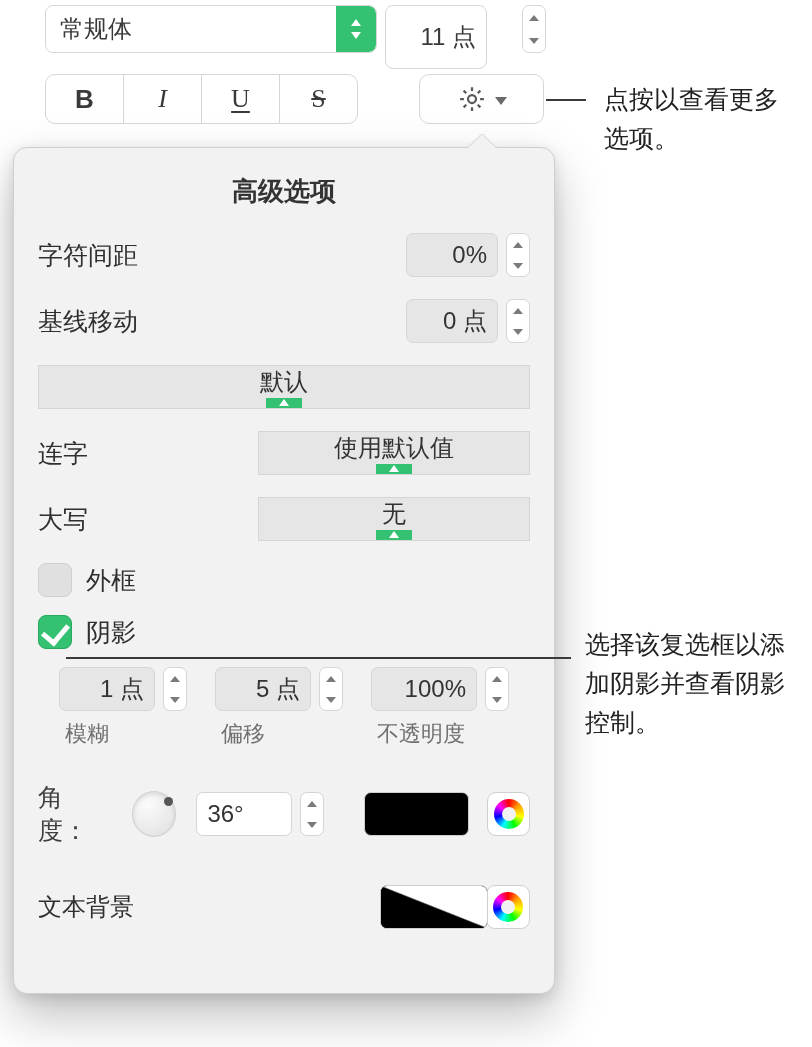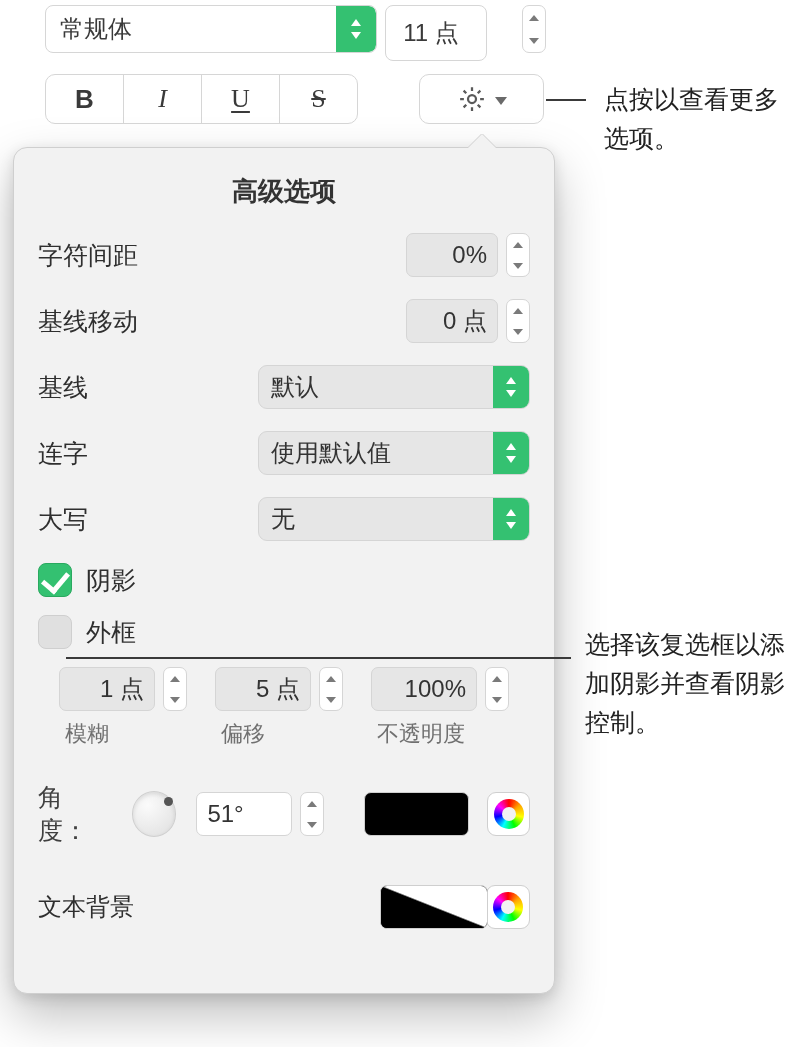--- a/index.html
+++ b/index.html
@@ -32,23 +32,23 @@
     width: 14px; height: 22px; position: relative;
   }
   .dbl-caret::before, .dbl-caret::after {
     content: ""; position: absolute; left: 2px; width: 0; height: 0;
     border-left: 5px solid transparent; border-right: 5px solid transparent;
   }
   .dbl-caret::before { top: 1px; border-bottom: 7px solid #fff; }
   .dbl-caret::after  { bottom: 1px; border-top: 7px solid #fff; }
 
   .size-box {
-    flex: 0 0 102px; height: 56px;
+    flex: 0 0 102px; height: 64px;
     border: 1px solid #d6d6d6; border-radius: 8px;
-    display: flex; align-items: center; justify-content: center;
+    display: flex; align-items: center; justify-content: flex-end;
     padding-right: 10px; background: #fff; font-size: 24px; color: #3a3a3a;
   }
   .size-stepper {
     position: absolute; left: 522px; top: 5px;
     width: 24px; height: 48px;
     border: 1px solid #d6d6d6; border-radius: 7px;
     display: flex; flex-direction: column;
     background: #fff;
   }
   .size-stepper div { flex:1; display:flex; align-items:center; justify-content:center; }
@@ -144,22 +144,22 @@
   .mini-stepper .up::before {
     content:""; border-left:5px solid transparent; border-right:5px solid transparent;
     border-bottom:6px solid #7a7a7a;
   }
   .mini-stepper .dn::before {
     content:""; border-left:5px solid transparent; border-right:5px solid transparent;
     border-top:6px solid #7a7a7a;
   }
 
   .select {
-    height:44px; background:#e6e6e6; border:1px solid #d5d5d5; border-radius:9px;
-    display:flex; align-items:center; overflow:hidden;
+    height:44px; background:#e6e6e6; border:1px solid #d5d5d5; border-radius:0;
+    display:flex; align-items:center; overflow:hidden;flex-direction:column;
   }
   .select .slabel { flex:1; padding:0 12px; font-size:24px; color:#333;}
   .select .send {
     width:36px; height:100%; background:#34c171;
     display:flex; align-items:center; justify-content:center;
   }
   .select .send .dbl-caret::before,
   .select .send .dbl-caret::after { left:2px; }
 
   .check-row { display:flex; align-items:center; gap:14px; padding:0 24px; margin-bottom:18px;}
@@ -302,21 +302,20 @@
             <span>0 点</span>
           </div>
         <div class="mini-stepper">
           <div class="up"></div>
           <div class="dn"></div>
         </div>
       </div>
     </div>
 
     <div class="row" style="margin-top:10px;">
-      <div class="rlabel" style="flex:0 0 220px">基线</div>
       <div class="select" style="flex:1">
         <div class="slabel">默认</div>
         <div class="send">
             <div class="dbl-caret"></div>
           </div>
       </div>
     </div>
 
     <div class="row">
       <div class="rlabel" style="flex:0 0 220px">连字</div>
@@ -331,28 +330,28 @@
     <div class="row">
       <div class="rlabel" style="flex:0 0 220px">大写</div>
       <div class="select" style="flex:1">
         <div class="slabel">无</div>
         <div class="send">
             <div class="dbl-caret"></div>
           </div>
       </div>
     </div>
 
+    <div class="check-row" style="margin-top:14px;">
+      <div class="checkbox"></div>
+      <div class="clabel">外框</div>
+    </div>
+
     <div class="check-row">
       <div class="checkbox checked"></div>
       <div class="clabel">阴影</div>
-    </div>
-
-    <div class="check-row" style="margin-top:14px;">
-      <div class="checkbox"></div>
-      <div class="clabel">外框</div>
     </div>
 
     <div class="shadow-controls">
       <div class="shadow-col">
         <div class="stepper-field">
           <div class="field-box" style="min-width:96px">
               <span>1 点</span>
             </div>
           <div class="mini-stepper">
               <div class="up"></div>
@@ -385,21 +384,21 @@
         </div>
         <div class="sublabel">不透明度</div>
       </div>
     </div>
 
     <div class="angle-row">
       <div class="alabel">角度：</div>
       <div class="dial"></div>
       <div class="stepper-field">
         <div class="field-box" style="min-width:96px;background:#fff;text-align:left;justify-content:flex-start;">
-            <span>51°</span>
+            <span>36°</span>
           </div>
         <div class="mini-stepper">
             <div class="up"></div>
             <div class="dn"></div>
           </div>
       </div>
       <div style="flex:1"></div>
       <div class="color-well"></div>
       <div class="color-picker-btn">
         <div class="hue-ring"></div>

